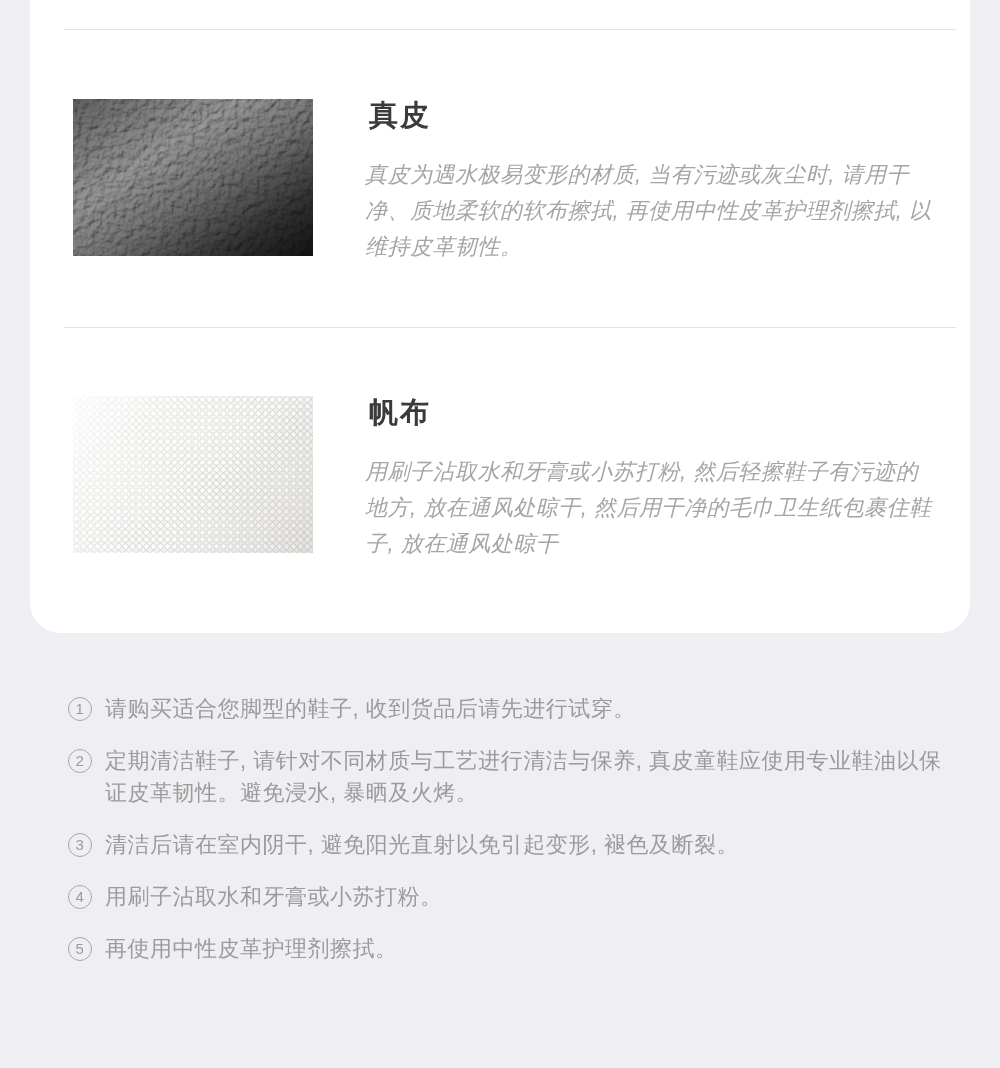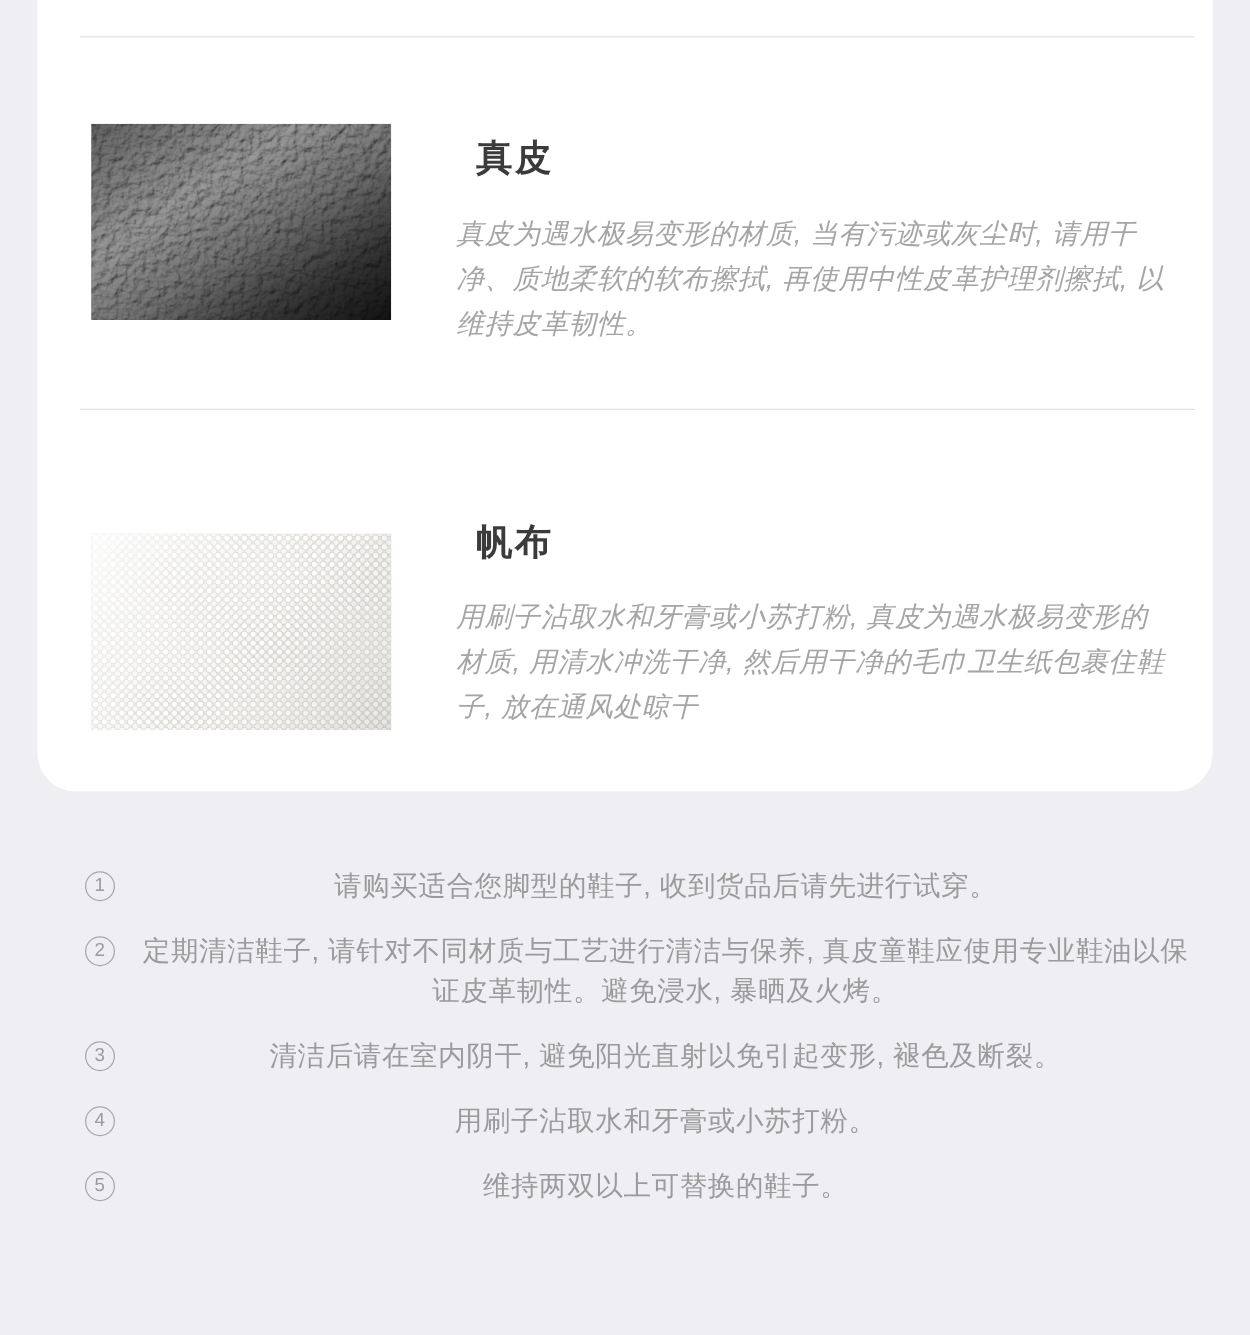--- a/index.html
+++ b/index.html
@@ -28,21 +28,21 @@
     position:absolute;left:34px;right:14px;height:1px;
     background:var(--divider);
   }
   .divider.top{top:29px;}
   .divider.mid{top:327px;}
   .material-row{
     position:absolute;left:43px;
     display:flex;gap:52px;align-items:flex-start;
   }
   .material-row.first{top:99px;}
-  .material-row.second{top:406px;align-items:flex-end;}
+  .material-row.second{top:396px;}
   .texture{
     width:240px;height:157px;flex:0 0 240px;
     position:relative;overflow:hidden;
   }
   .texture svg{display:block;width:240px;height:157px;}
   .texture.canvas{
     background:
       radial-gradient(circle 2.4px at 3.5px 3.5px, #fdfdfc 0 1.9px, rgba(0,0,0,0.07) 2.6px, transparent 3.2px),
       radial-gradient(circle 2.4px at 3.5px 3.5px, #f6f5f3 0 1.9px, rgba(0,0,0,0.05) 2.6px, transparent 3.2px),
       repeating-linear-gradient(48deg, rgba(0,0,0,0.035) 0 1.5px, transparent 1.5px 5px),
@@ -50,42 +50,42 @@
       #eceae7;
     background-size:7px 7px, 7px 7px, auto, auto, auto;
     background-position:0 0, 3.5px 3.5px, 0 0, 0 0, 0 0;
   }
   .texture.canvas::after{
     content:"";position:absolute;inset:0;
     background:linear-gradient(125deg, rgba(255,255,255,0.85) 0%, rgba(255,255,255,0.25) 35%, rgba(255,255,255,0) 55%, rgba(120,115,110,0.10) 85%, rgba(120,115,110,0.16) 100%);
   }
   .mat-text{width:575px;margin-top:-4px;}
   .mat-title{
-    margin:16px;font-size:29px;line-height:32px;font-weight:700;
+    margin:4px;font-size:29px;line-height:32px;font-weight:700;
     color:var(--title-text);letter-spacing:2px;
   }
   .mat-desc{
     margin:26px 0 0;font-size:22px;line-height:36px;
     color:var(--description-text);letter-spacing:0.5px;font-style:italic;
   }
   .tips{
     list-style:none;margin:60px 40px 0 68px;padding:0;
   }
   .tip{
     display:flex;gap:13px;margin-bottom:20px;
     font-size:22px;line-height:32px;color:var(--tip-text);
     letter-spacing:0.5px;
   }
   .tip-badge{
     flex:0 0 24px;width:24px;height:24px;margin-top:4px;
     border:1.5px solid #a8a8a8;border-radius:50%;
     font-size:15px;line-height:21px;text-align:center;
     color:var(--tip-text);
   }
-  .tip-body{flex:1;text-align:center;}
+  .tip-body{flex:1;}
 </style>
 </head>
 <body>
 
 <div class="card">
   <div class="divider top"></div>
 
   <div class="material-row first">
     <div class="texture leather">
       <svg viewBox="0 0 240 157" xmlns="http://www.w3.org/2000/svg">
@@ -114,21 +114,21 @@
       <p class="mat-desc">真皮为遇水极易变形的材质, 当有污迹或灰尘时, 请用干净、质地柔软的软布擦拭, 再使用中性皮革护理剂擦拭, 以维持皮革韧性。</p>
     </div>
   </div>
 
   <div class="divider mid"></div>
 
   <div class="material-row second">
     <div class="texture canvas"></div>
     <div class="mat-text">
       <h2 class="mat-title">帆布</h2>
-      <p class="mat-desc">用刷子沾取水和牙膏或小苏打粉, 真皮为遇水极易变形的材质, 用清水冲洗干净, 然后用干净的毛巾卫生纸包裹住鞋子, 放在通风处晾干</p>
+      <p class="mat-desc">用刷子沾取水和牙膏或小苏打粉, 然后轻擦鞋子有污迹的地方, 放在通风处晾干, 然后用干净的毛巾卫生纸包裹住鞋子, 放在通风处晾干</p>
     </div>
   </div>
 </div>
 
 <ol class="tips">
   <li class="tip">
     <span class="tip-badge">1</span>
     <span class="tip-body">请购买适合您脚型的鞋子, 收到货品后请先进行试穿。</span>
   </li>
   <li class="tip">
@@ -138,15 +138,15 @@
   <li class="tip">
     <span class="tip-badge">3</span>
     <span class="tip-body">清洁后请在室内阴干, 避免阳光直射以免引起变形, 褪色及断裂。</span>
   </li>
   <li class="tip">
     <span class="tip-badge">4</span>
     <span class="tip-body">用刷子沾取水和牙膏或小苏打粉。</span>
   </li>
   <li class="tip">
     <span class="tip-badge">5</span>
-    <span class="tip-body">维持两双以上可替换的鞋子。</span>
+    <span class="tip-body">再使用中性皮革护理剂擦拭。</span>
   </li>
 </ol>
 
 </body></html>

